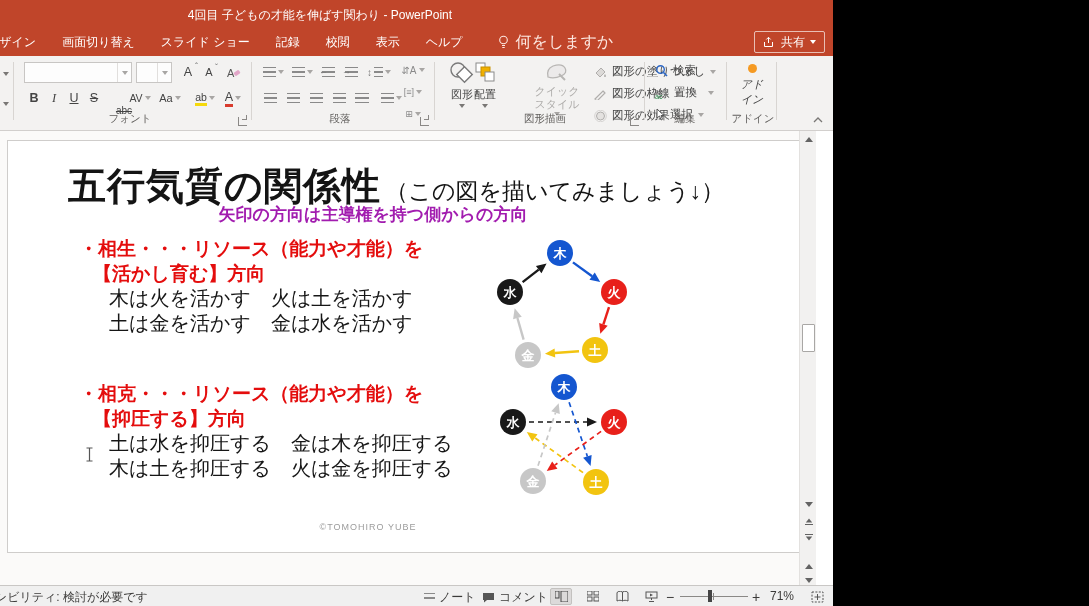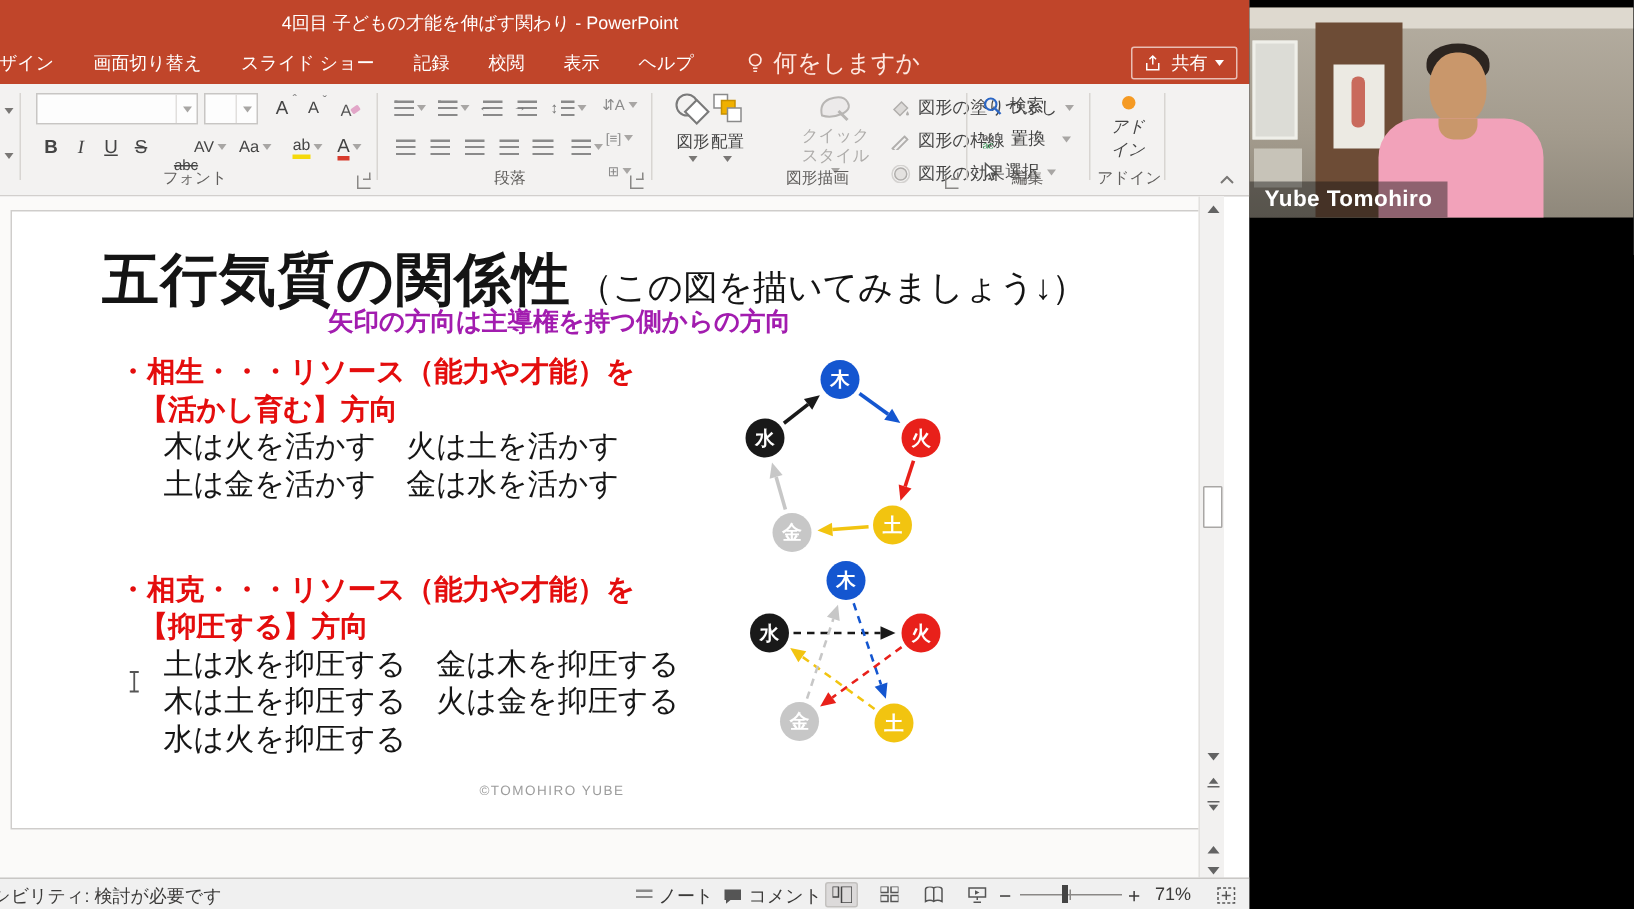--- a/index.html
+++ b/index.html
@@ -443,21 +443,20 @@
             <div class="h">・相生・・・リソース（能力や才能）を</div>
             <div class="h h2">【活かし育む】方向</div>
             <div class="l">木は火を活かす　火は土を活かす</div>
             <div class="l">土は金を活かす　金は水を活かす</div>
           </div>
           <div class="sec" style="left: 71px; top: 240px;">
             <div class="h">・相克・・・リソース（能力や才能）を</div>
             <div class="h h2">【抑圧する】方向</div>
             <div class="l">土は水を抑圧する　金は木を抑圧する</div>
             <div class="l">木は土を抑圧する　火は金を抑圧する</div>
-            <div class="l">水は火を抑圧する</div>
           </div>
         </div>
 
       <div class="vscroll">
         <span class="sb-btn" style="top:1px;">
             <span class="tri-up"></span>
           </span>
         <span class="sb-thumb"></span>
         <span class="sb-btn" style="top:366px;">
             <span class="tri-dn"></span>
@@ -531,29 +530,13 @@
       <span class="st-item" style="left:770px;">71%</span>
       <span class="vw" style="left:806px;">
         <svg width="13" height="12" viewBox="0 0 13 12">
             <rect x="1" y="1" width="11" height="10" fill="none" stroke="#555" stroke-dasharray="2 1.4"></rect>
             <path d="M6.5 3 L6.5 9 M3.5 6 L9.5 6" stroke="#555"></path>
           </svg>
       </span>
     </div>
   </div>
 
-  <div class="webcam">
-    <div class="video">
-      <div class="ceiling"></div>
-      <div class="wb-left"></div>
-      <div class="shelf-left"></div>
-      <div class="door"></div>
-      <div class="door-poster"></div>
-      <div class="door-fig"></div>
-
-      <div class="hair"></div>
-      <div class="face"></div>
-      <div class="shirt"></div>
-      <div class="collar"></div>
-      <div class="name-label">Yube Tomohiro</div>
-    </div>
-  </div>
 </div>
 
 </body></html>

